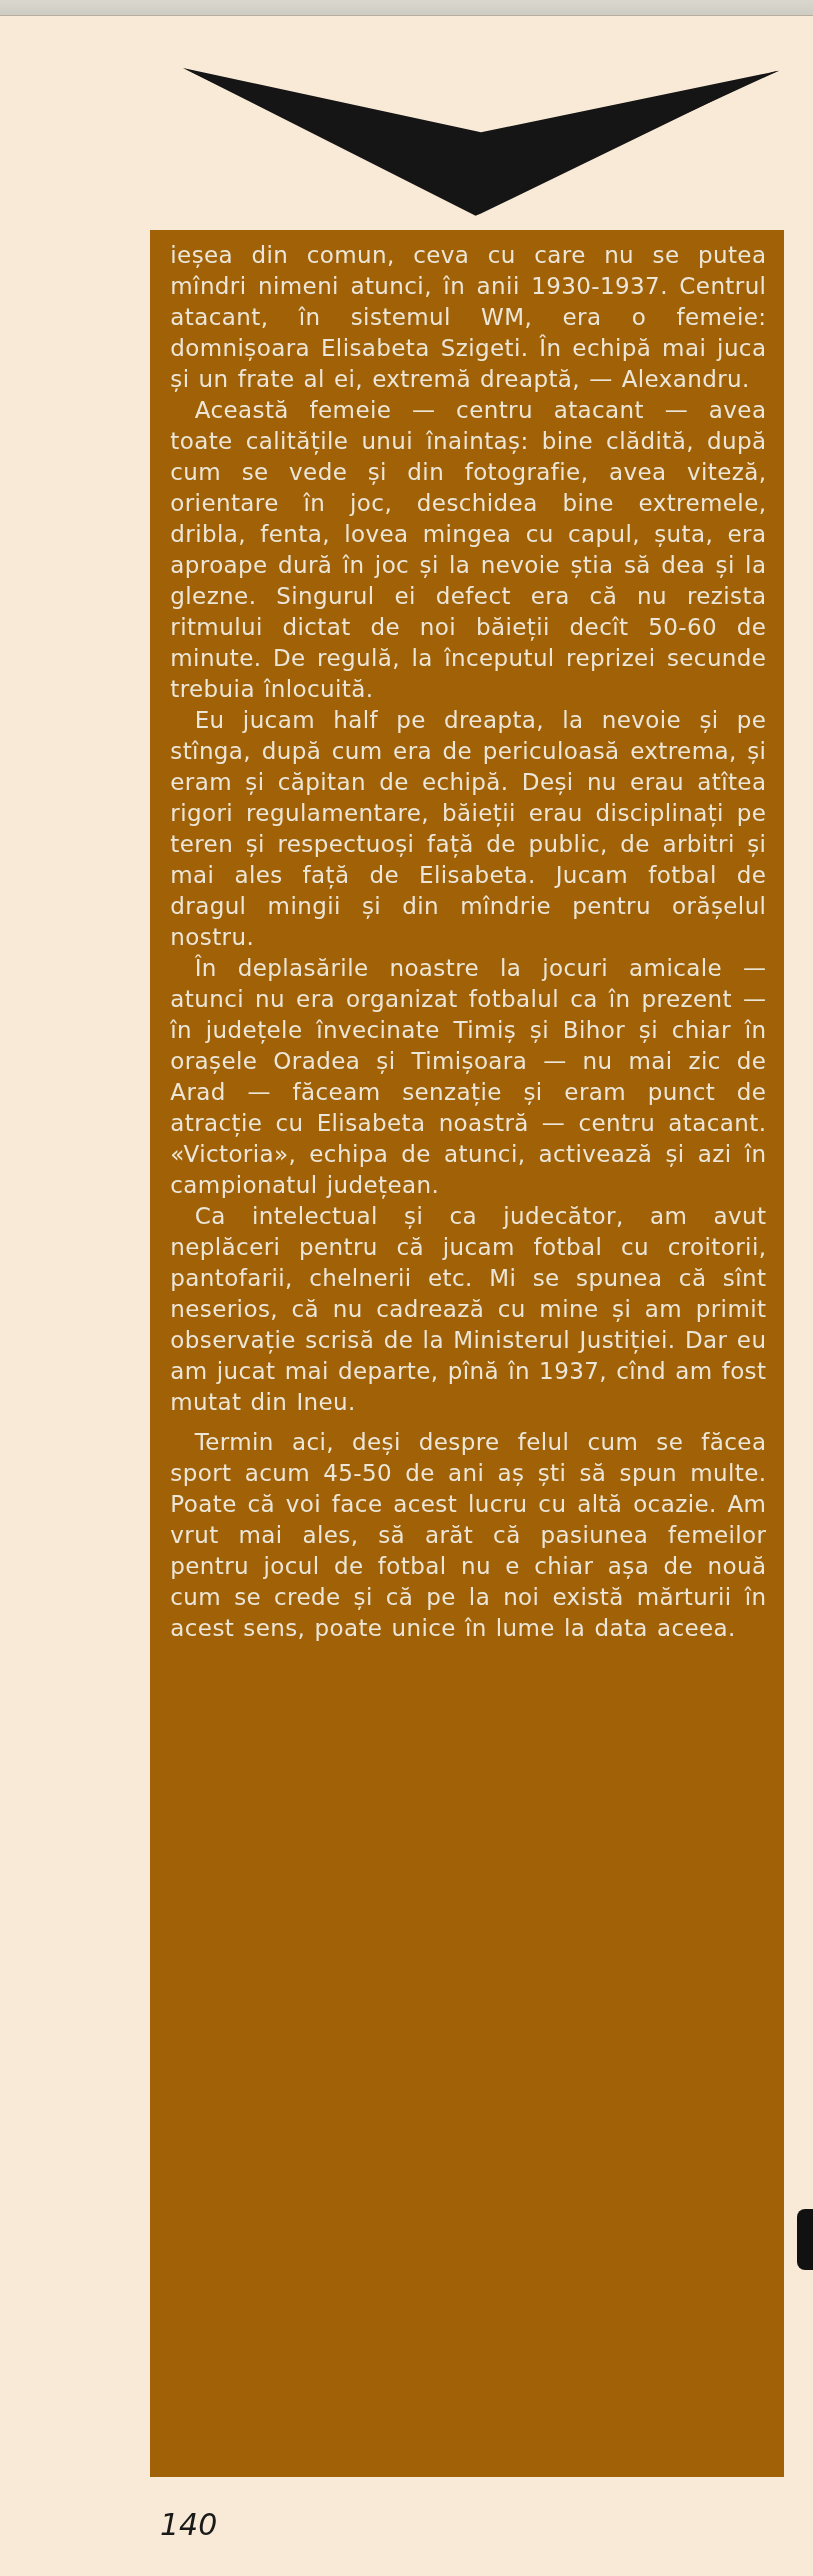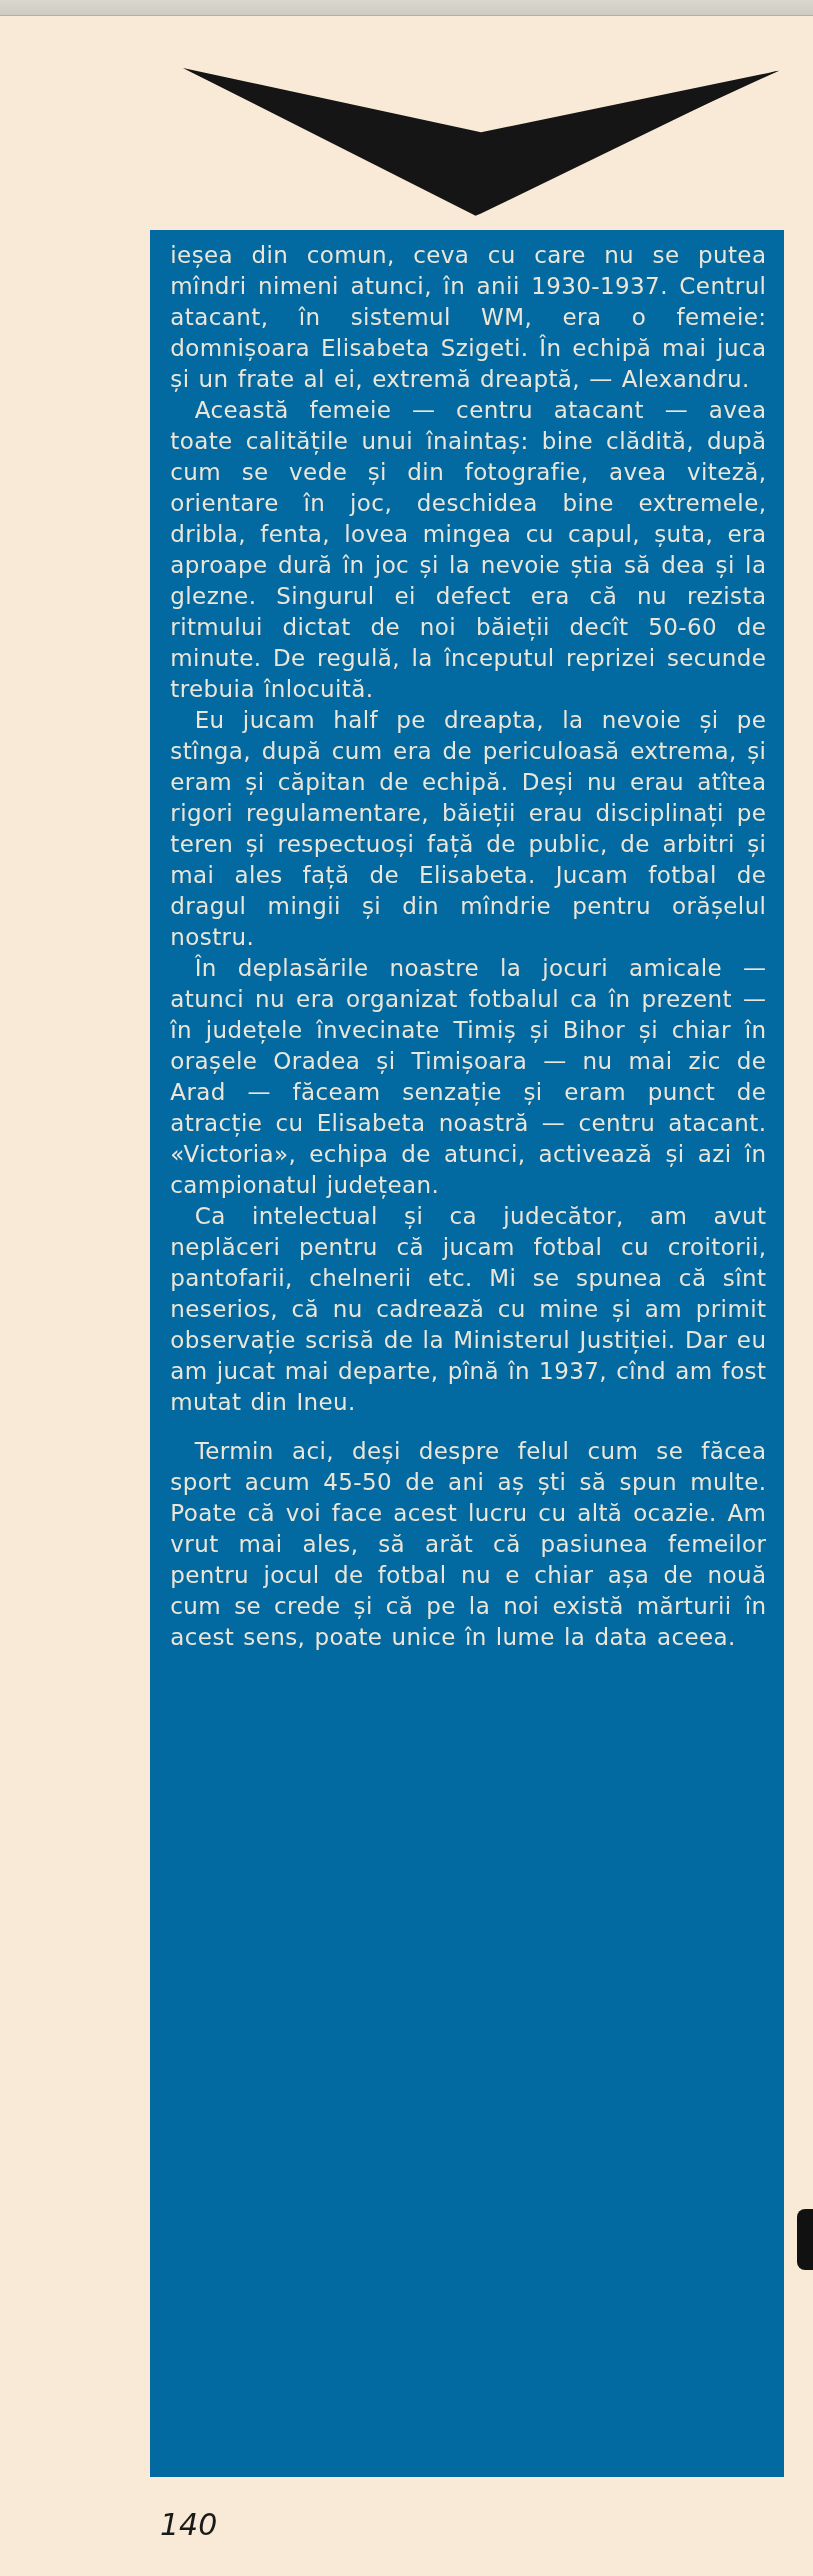--- a/index.html
+++ b/index.html
@@ -16,35 +16,35 @@
       background: linear-gradient(#d9d7cf, #cfccc2);
       border-bottom: 1.4px solid #b7ad9c;
     }
     .chevron {
       position: absolute; left: 183px; top: 68px; width: 596px; height: 149px;
     }
     .text-box {
       position: absolute;
       left: 150px; top: 230px;
       width: 634px; height: 2247px;
-      background: #0369a1;
+      background: #a16207;
       box-sizing: border-box;
       padding: 9.5px 17.6px 0 20.3px;
       color: #ece6d8;
     }
     .para {
       font-size: 23px;
       line-height: 31px;
       text-align: justify;
       letter-spacing: 0.4px;
       word-spacing: 1.4px;
       margin: 0;
     }
     .para.indent { text-indent: 24.4px; }
-    .para.spaced { margin-top: 18px; }
+    .para.spaced { margin-top: 9px; }
     .page-number {
       position: absolute; left: 160px; top: 2507px;
       font-size: 30px; font-style: italic; color: #1a1a1a;
       font-family: "DejaVu Sans", sans-serif;
       text-align: center;
     }
     .edge-blob {
       position: absolute; left: 797px; top: 2209px; width: 16.3px; height: 61px;
       background: #111; border-radius: 8.1px 0 0 8.1px;
     }

